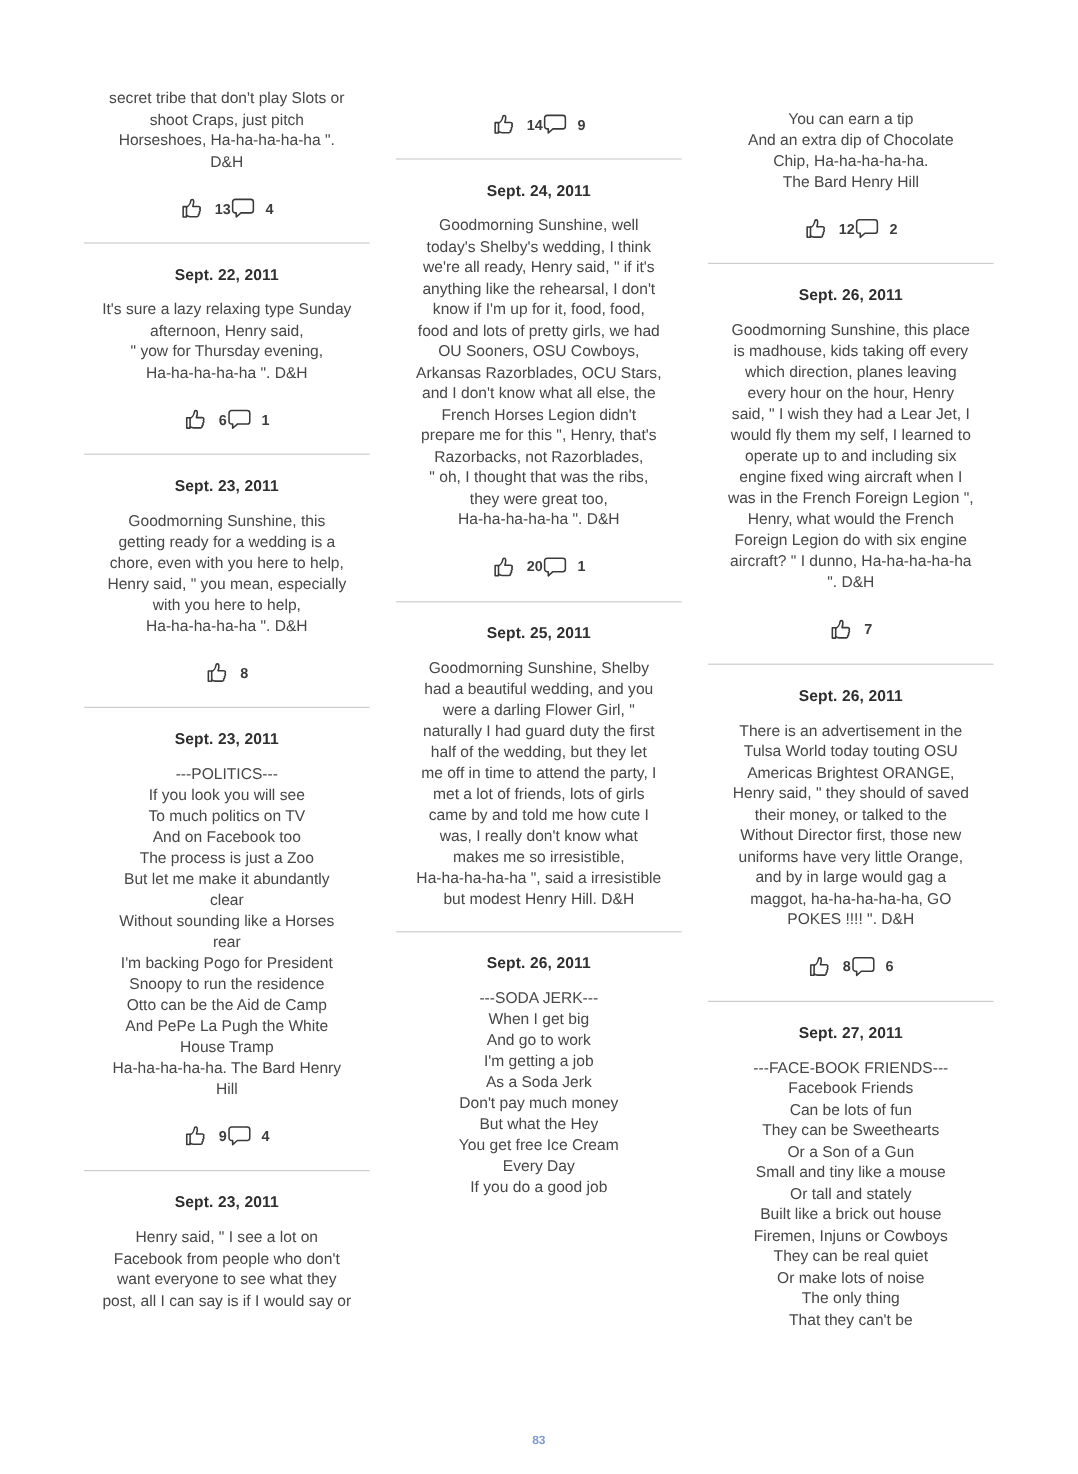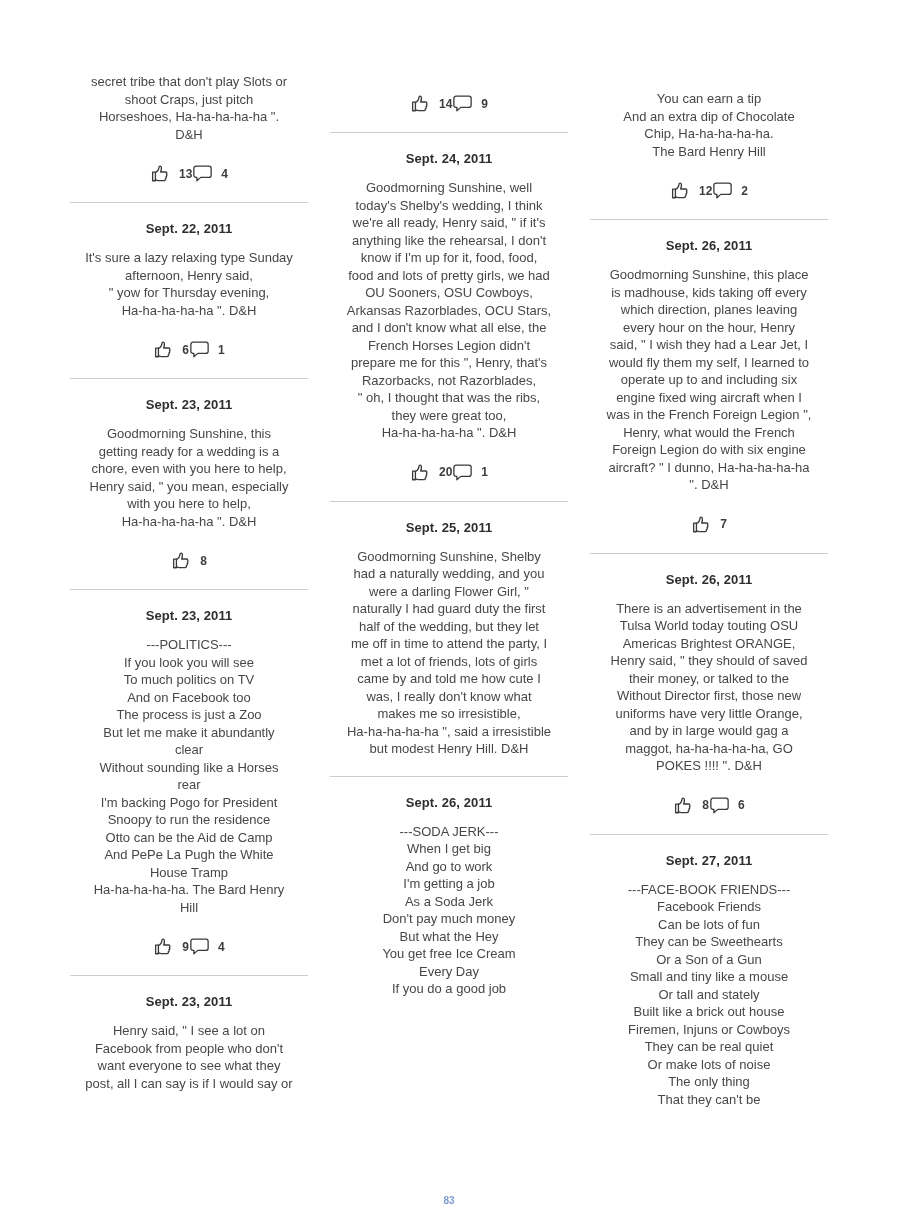--- a/index.html
+++ b/index.html
@@ -194,21 +194,21 @@
               </svg>
               <span class="count">1</span>
             </span>
           </div>
         </div>
         <div class="divider"></div>
         <div class="post">
           <div class="date">Sept. 25, 2011</div>
           <div class="body">
             <div class="line">Goodmorning Sunshine, Shelby</div>
-            <div class="line">had a naturally wedding, and you</div>
+            <div class="line">had a beautiful wedding, and you</div>
             <div class="line">were a darling Flower Girl, "</div>
             <div class="line">naturally I had guard duty the first</div>
             <div class="line">half of the wedding, but they let</div>
             <div class="line">me off in time to attend the party, I</div>
             <div class="line">met a lot of friends, lots of girls</div>
             <div class="line">came by and told me how cute I</div>
             <div class="line">was, I really don't know what</div>
             <div class="line">makes me so irresistible,</div>
             <div class="line">Ha-ha-ha-ha-ha ", said a irresistible</div>
             <div class="line">but modest Henry Hill. D&amp;H</div>

